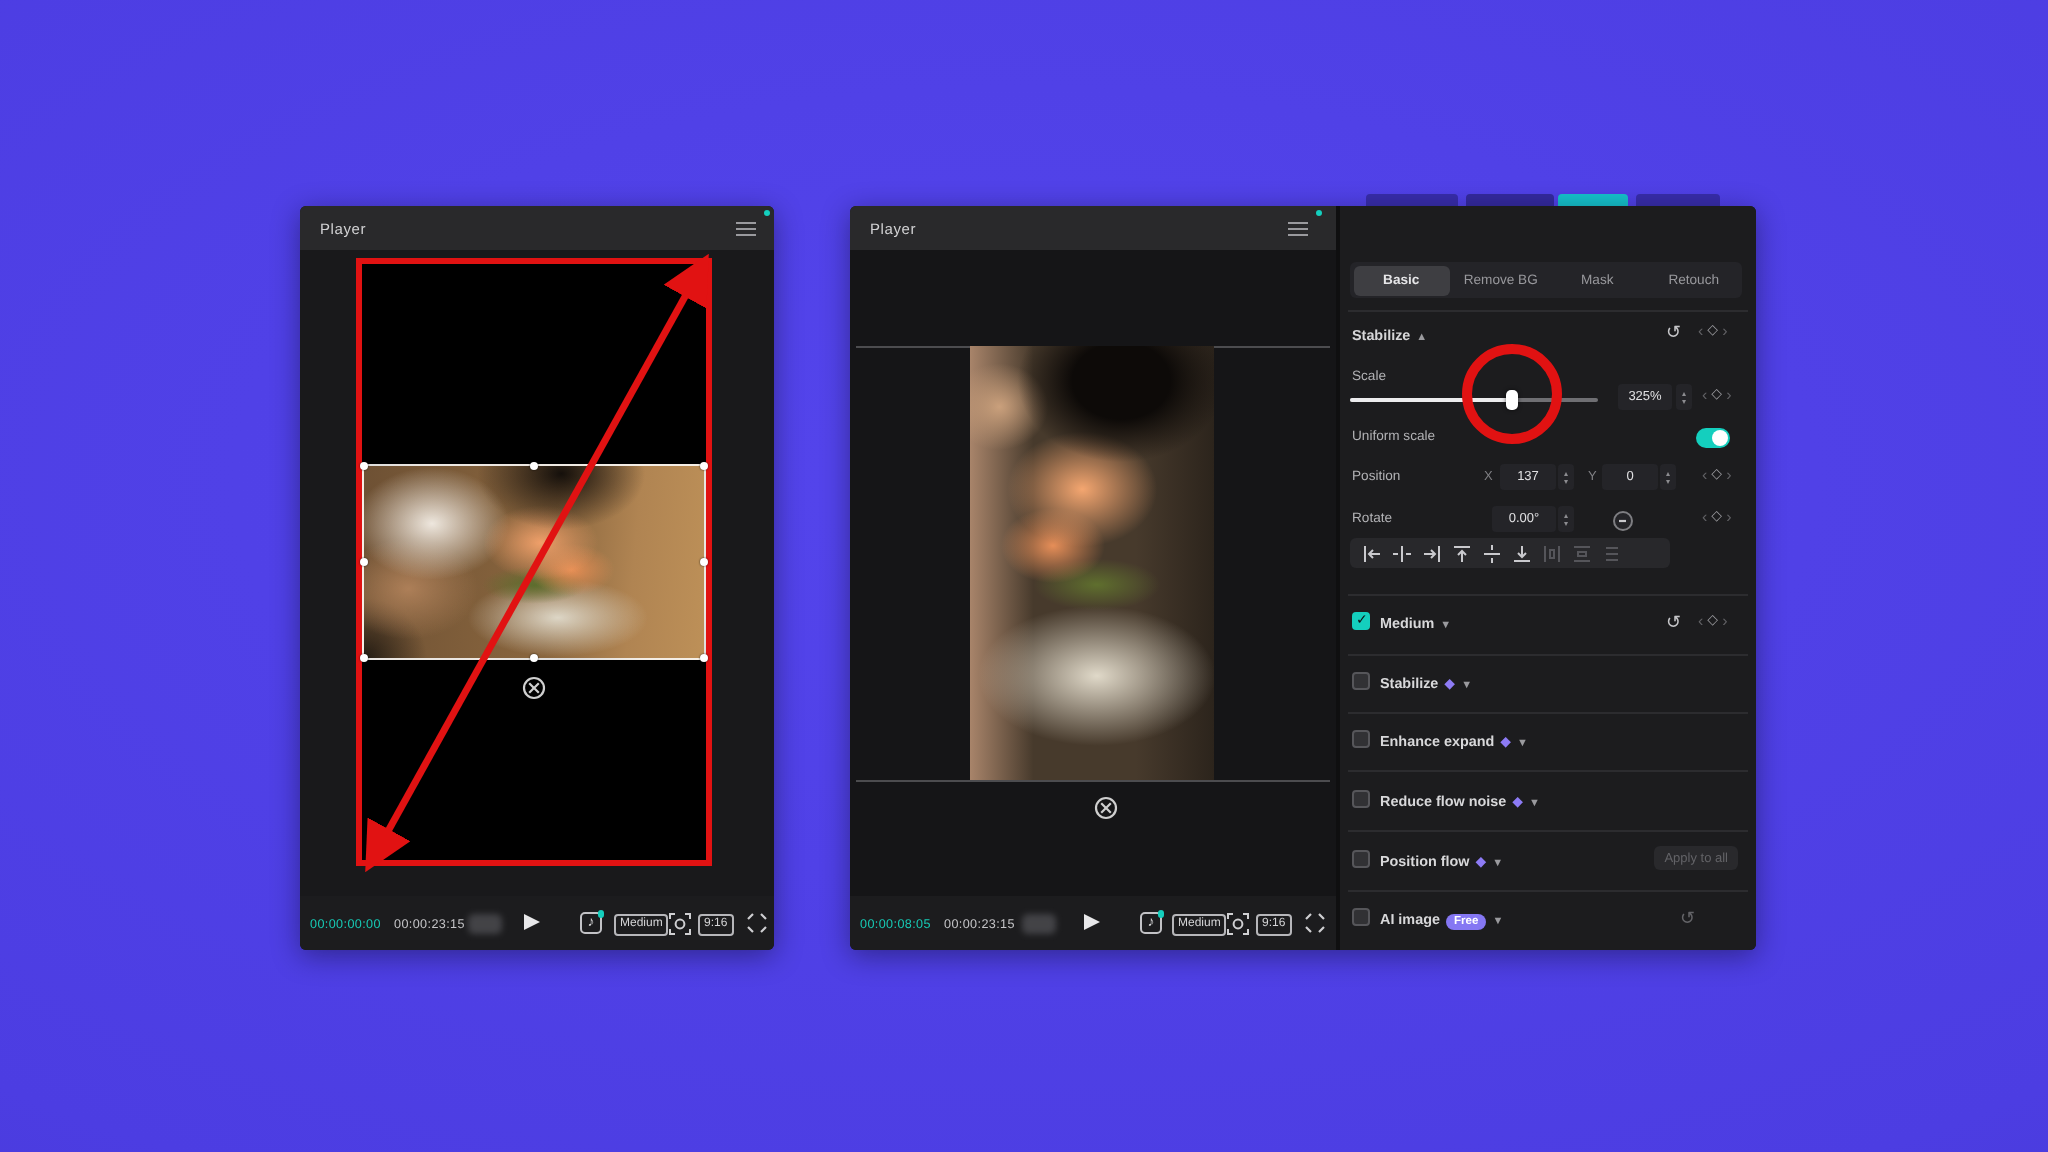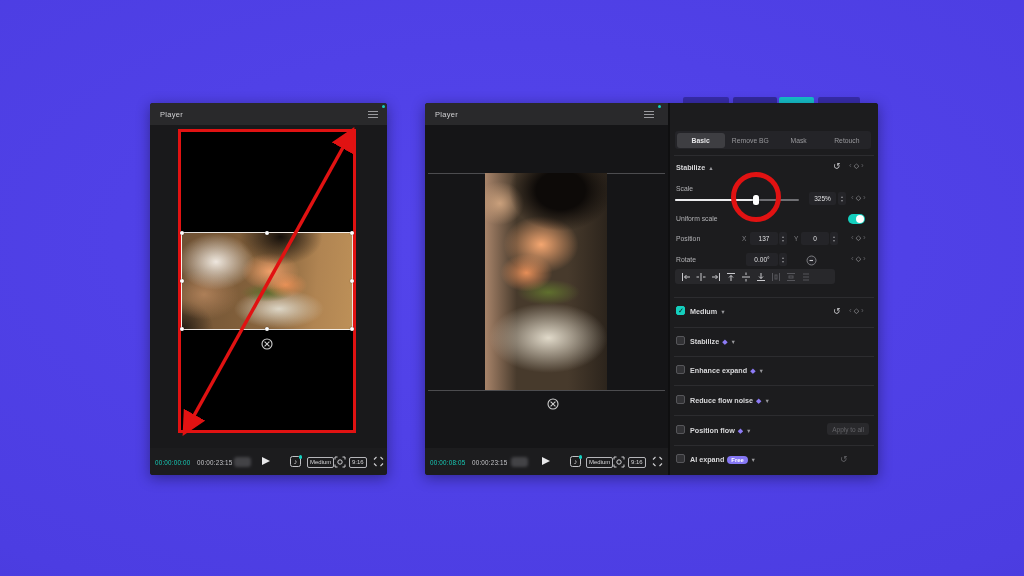--- a/index.html
+++ b/index.html
@@ -354,21 +354,21 @@
 
       <div class="sec" style="top:316px;">
         <span class="cb"></span>
         <span class="sec-label"><span>Position flow</span><span class="gem">◆</span><span class="caret-dn">▼</span></span>
         <span class="apply-btn">Apply to all</span>
       </div>
       <div class="sdiv" style="top:342px;"></div>
 
       <div class="sec" style="top:345px;">
         <span class="cb"></span>
-        <span class="sec-label"><span>AI expand</span><span class="free-badge">Free</span><span class="caret-dn">▼</span></span>
+        <span class="sec-label"><span>AI image</span><span class="free-badge">Free</span><span class="caret-dn">▼</span></span>
         <span class="reset dim" style="left:170px;top:6px;">↺</span>
       </div>
     </div>
   </div>
 
   <div class="red-circle"></div>
 
 </div>
 
 </body></html>

